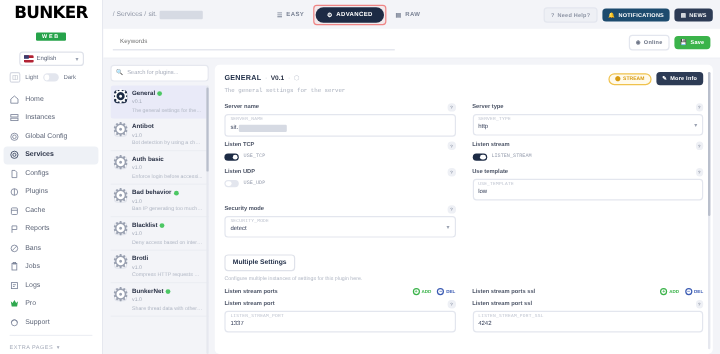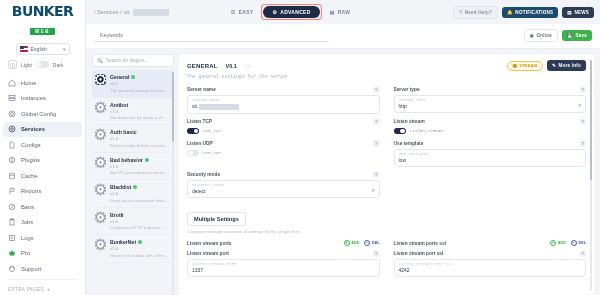--- a/index.html
+++ b/index.html
@@ -18,21 +18,21 @@
     background: #ffffff;
     border-right: 1px solid #e6e8ef;
     display: flex; flex-direction: column;
     overflow: hidden;
     flex: 0 0 86px;
   }
   .logo-wrap { padding: 4px 0 2px 0; text-align: center; }
   .logo-main {
     font-family: "DejaVu Sans", sans-serif;
     font-weight: 900; font-size: 14px; letter-spacing: -0.6px;
-    color: #0c4a6e; line-height: 15px;
+    color: #000000; line-height: 15px;
   }
   .logo-sub {
     display: inline-block;
     background: #26a34a; color: #fff;
     font-size: 4.5px; font-weight: 700; letter-spacing: 1.5px;
     padding: 1px 5px; border-radius: 1px; margin-top: 1px;
   }
   .lang-select {
     margin: 4px auto 0; width: 54px; height: 12px;
     border: 1px solid #dfe2ea; border-radius: 3px;

